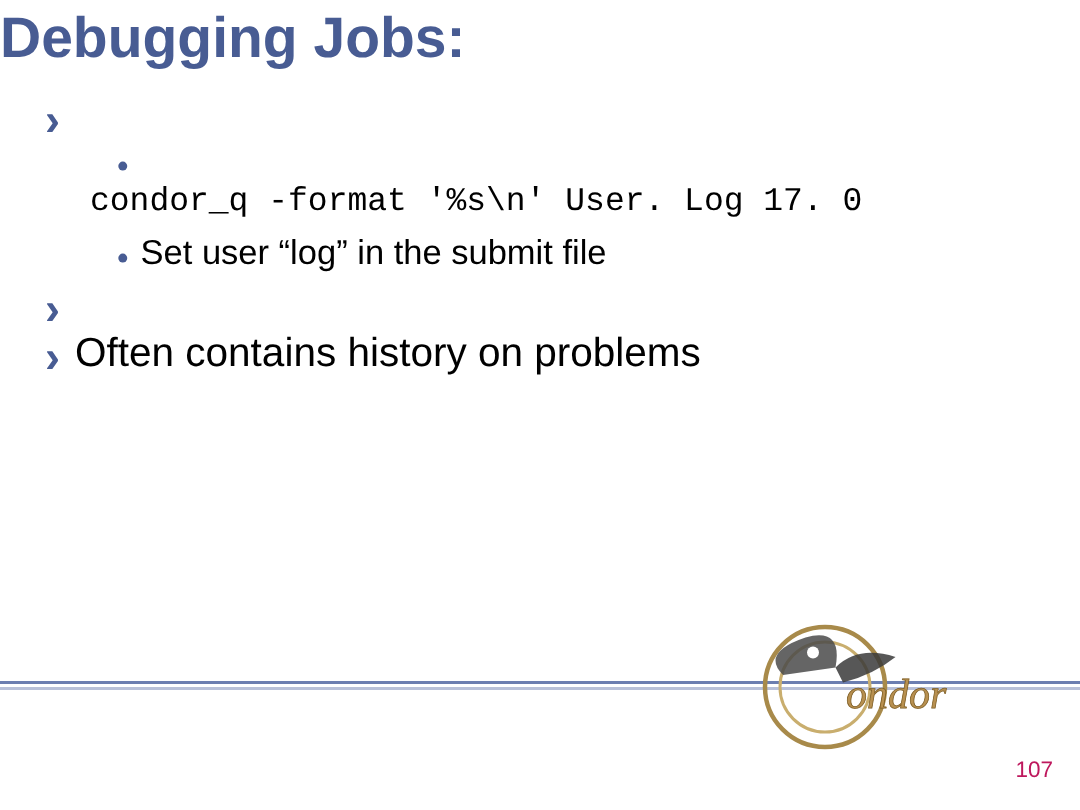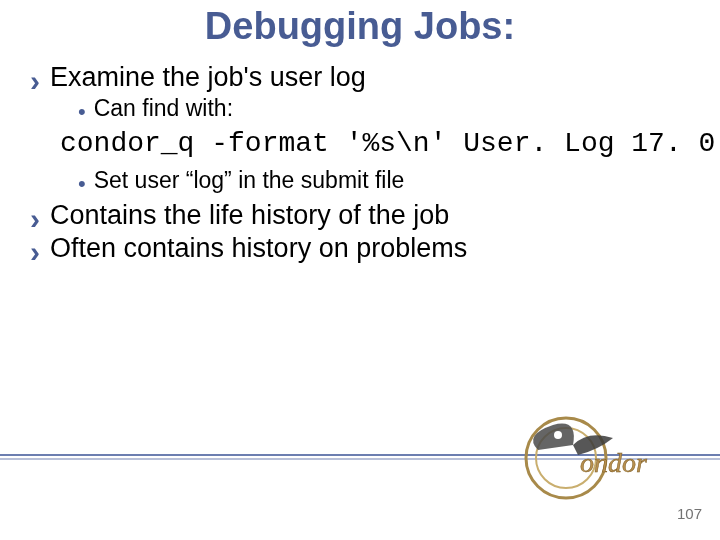--- a/index.html
+++ b/index.html
@@ -5,21 +5,21 @@
   * { margin: 0; padding: 0; box-sizing: border-box; }
   body {
     width: 720px;
     height: 540px;
     background: #ffffff;
     position: relative;
     font-family: "Comic Sans MS", "Comic Sans", cursive, sans-serif;
     overflow: hidden;
   }
   .title {
-    text-align: center;
+    text-align: left;
     font-size: 38px;
     font-weight: bold;
     color: #485c93;
     line-height: 1.1;
     padding-top: 6px;
     padding-bottom: 14px;
   }
   .content {
     padding-left: 30px;
     padding-right: 20px;
@@ -56,21 +56,21 @@
     color: #485c93;
     font-size: 22px;
     margin-right: 8px;
     font-family: Arial, sans-serif;
     line-height: 1;
     position: relative;
     top: 6px;
   }
   .code-line {
     font-family: "Courier New", Courier, monospace;
-    font-size: 28px;
+    font-size: 22px;
     color: #000;
     padding-left: 30px;
     margin-top: 2px;
     margin-bottom: 8px;
     white-space: nowrap;
   }
   .footer-rule {
     position: absolute;
     left: 0;
     right: 0;
@@ -78,63 +78,60 @@
     height: 6px;
   }
   .footer-rule .bar1 { height: 2px; background: #6c7eb0; }
   .footer-rule .bar2 { height: 2px; background: #b8c0d8; margin-top: 2px; }
   .page-num {
     position: absolute;
     right: 18px;
     bottom: 18px;
     font-family: Arial, sans-serif;
     font-size: 15px;
-    color: #737373;
+    color: #be185d;
   }
   .logo {
     position: absolute;
-    right: 32px;
+    right: 48px;
     bottom: 30px;
     width: 170px;
     height: 110px;
   }
 </style>
 </head>
 <body>
 
 <div class="title">
   <div>Debugging Jobs:</div>
 </div>
 
 <div class="content">
 
   <div class="top-item">
     <span class="caret">›</span>
-    <span>Examine the job's user log</span>
   </div>
 
   <div class="sub-block">
     <div class="sub-item">
       <span class="dot">•</span>
-      <span>Can find with:</span>
     </div>
   </div>
 
   <div class="code-line">condor_q -format '%s\n' User. Log 17. 0</div>
 
   <div class="sub-block">
     <div class="sub-item">
       <span class="dot">•</span>
       <span>Set user “log” in the submit file</span>
     </div>
   </div>
 
   <div class="top-item">
     <span class="caret">›</span>
-    <span>Contains the life history of the job</span>
   </div>
 
   <div class="top-item">
     <span class="caret">›</span>
     <span>Often contains history on problems</span>
   </div>
 
 </div>
 
 <div class="footer-rule">

